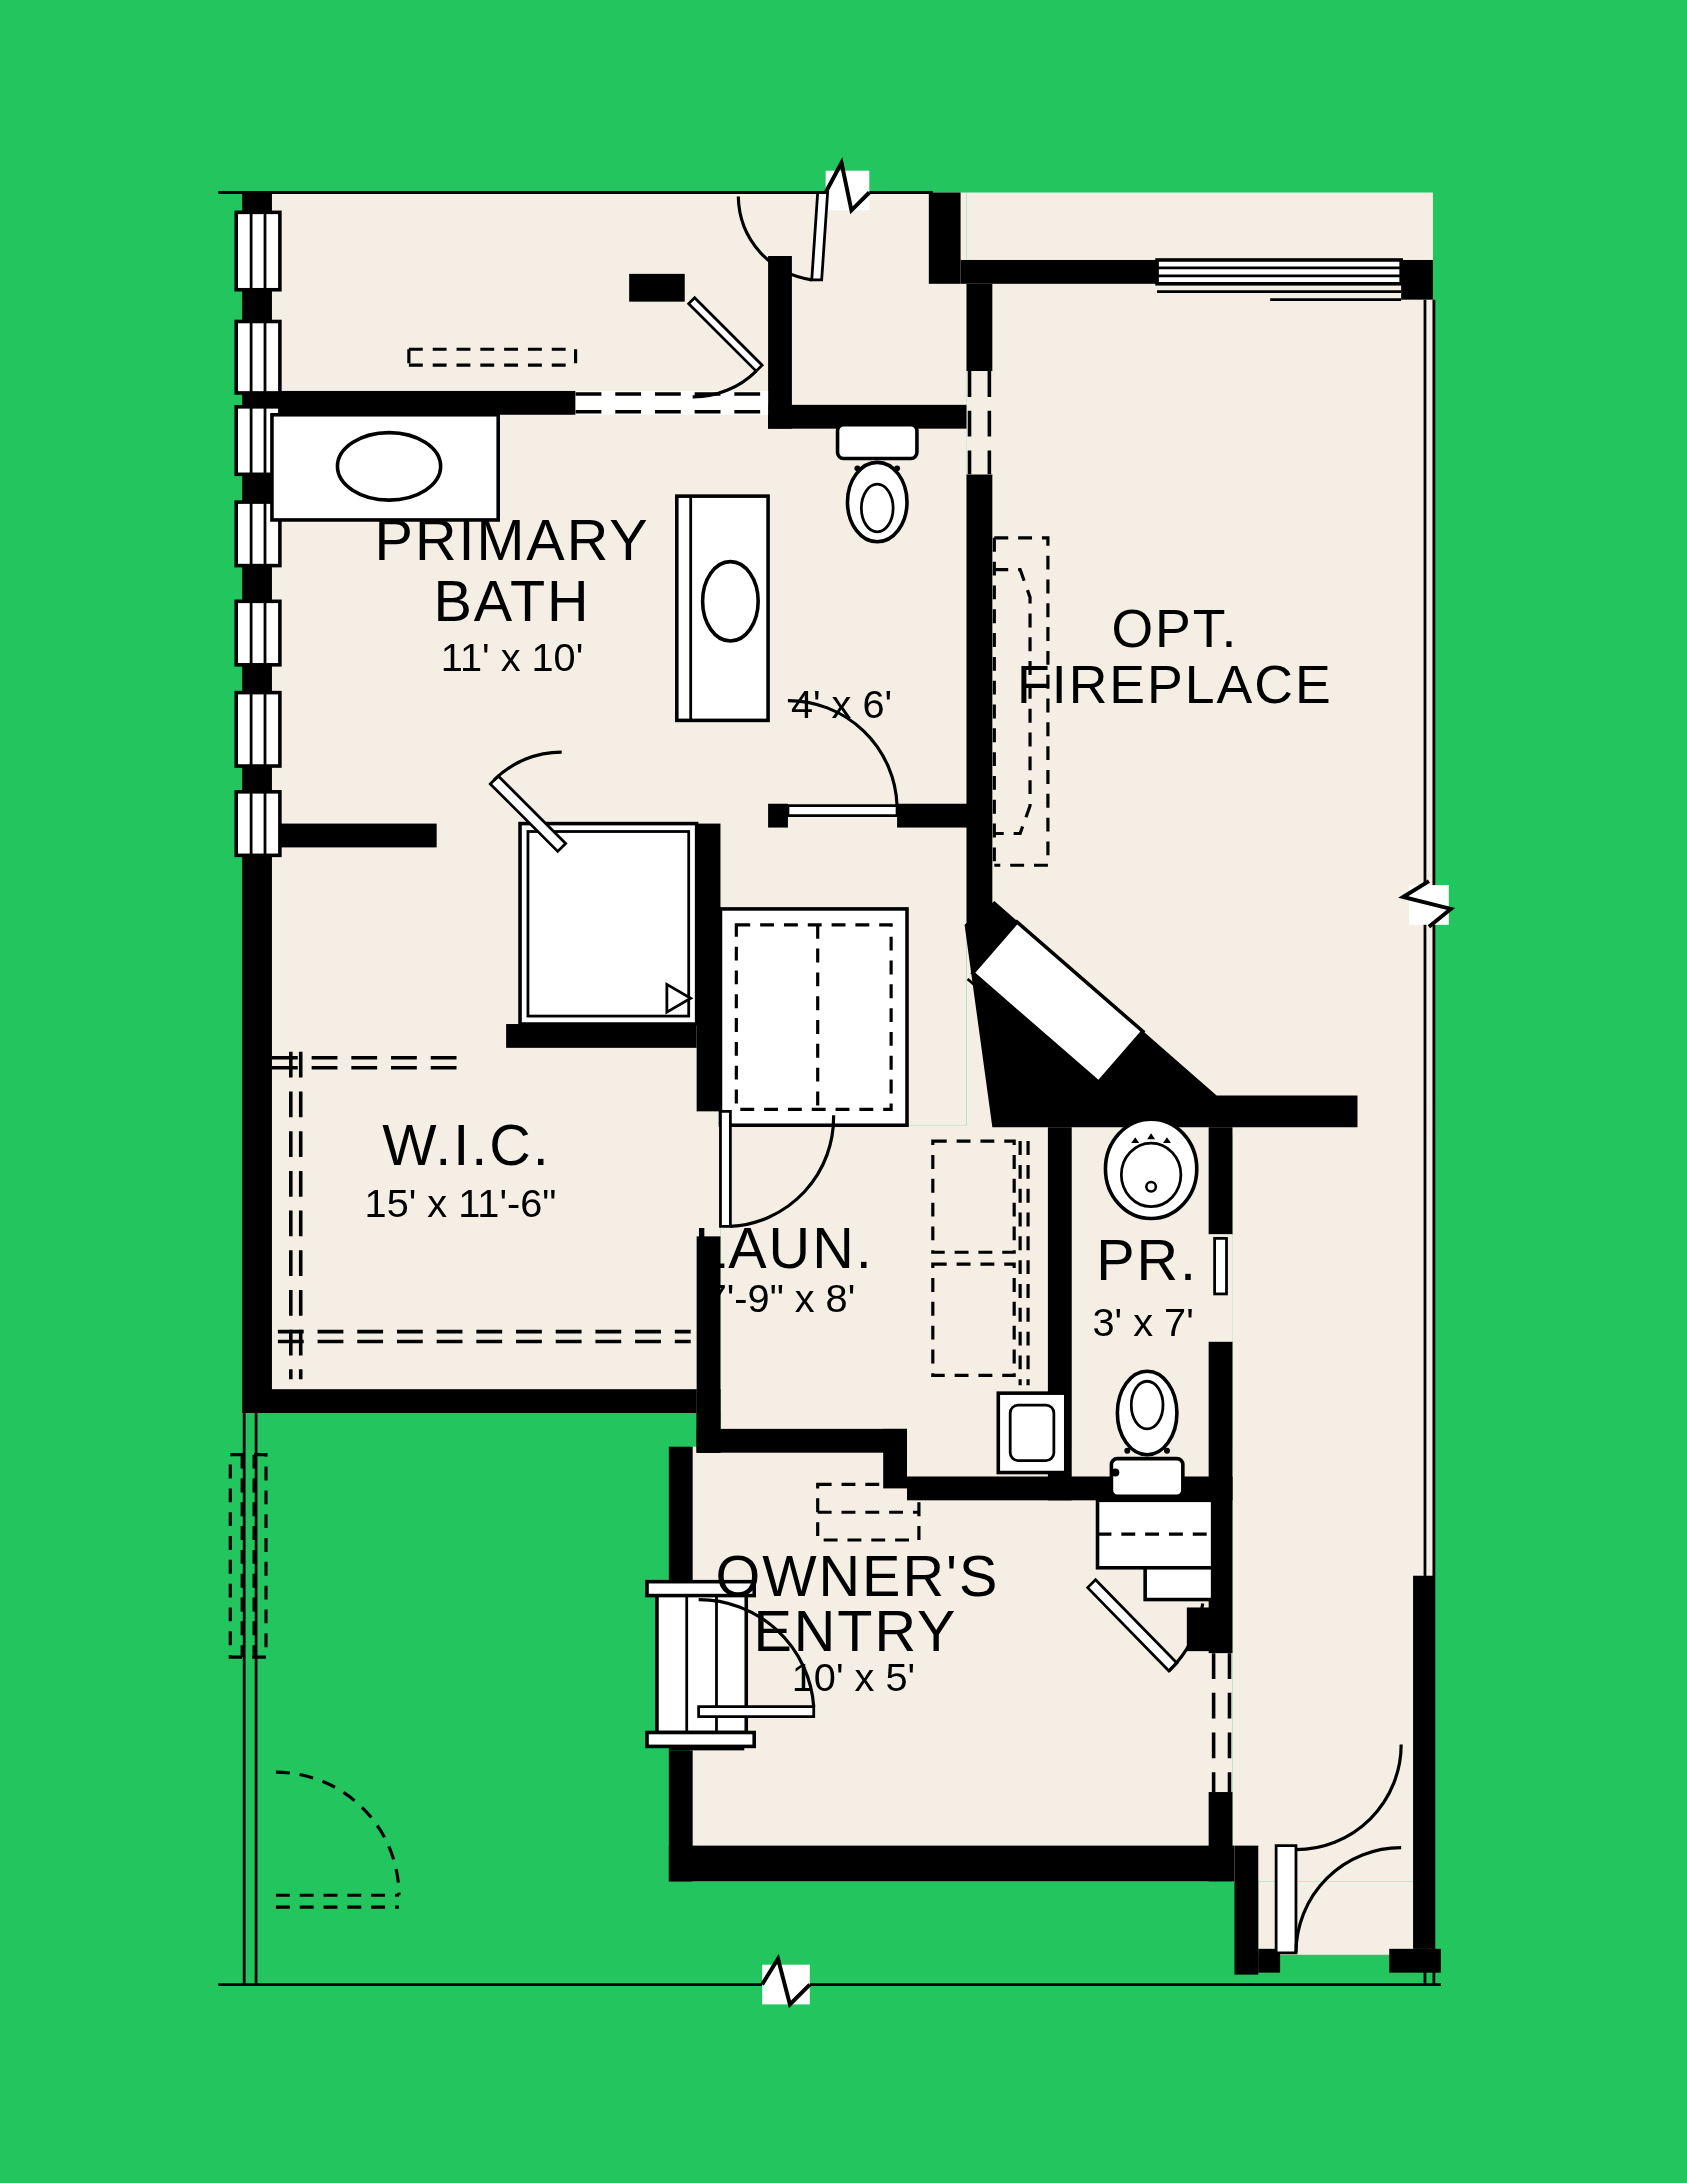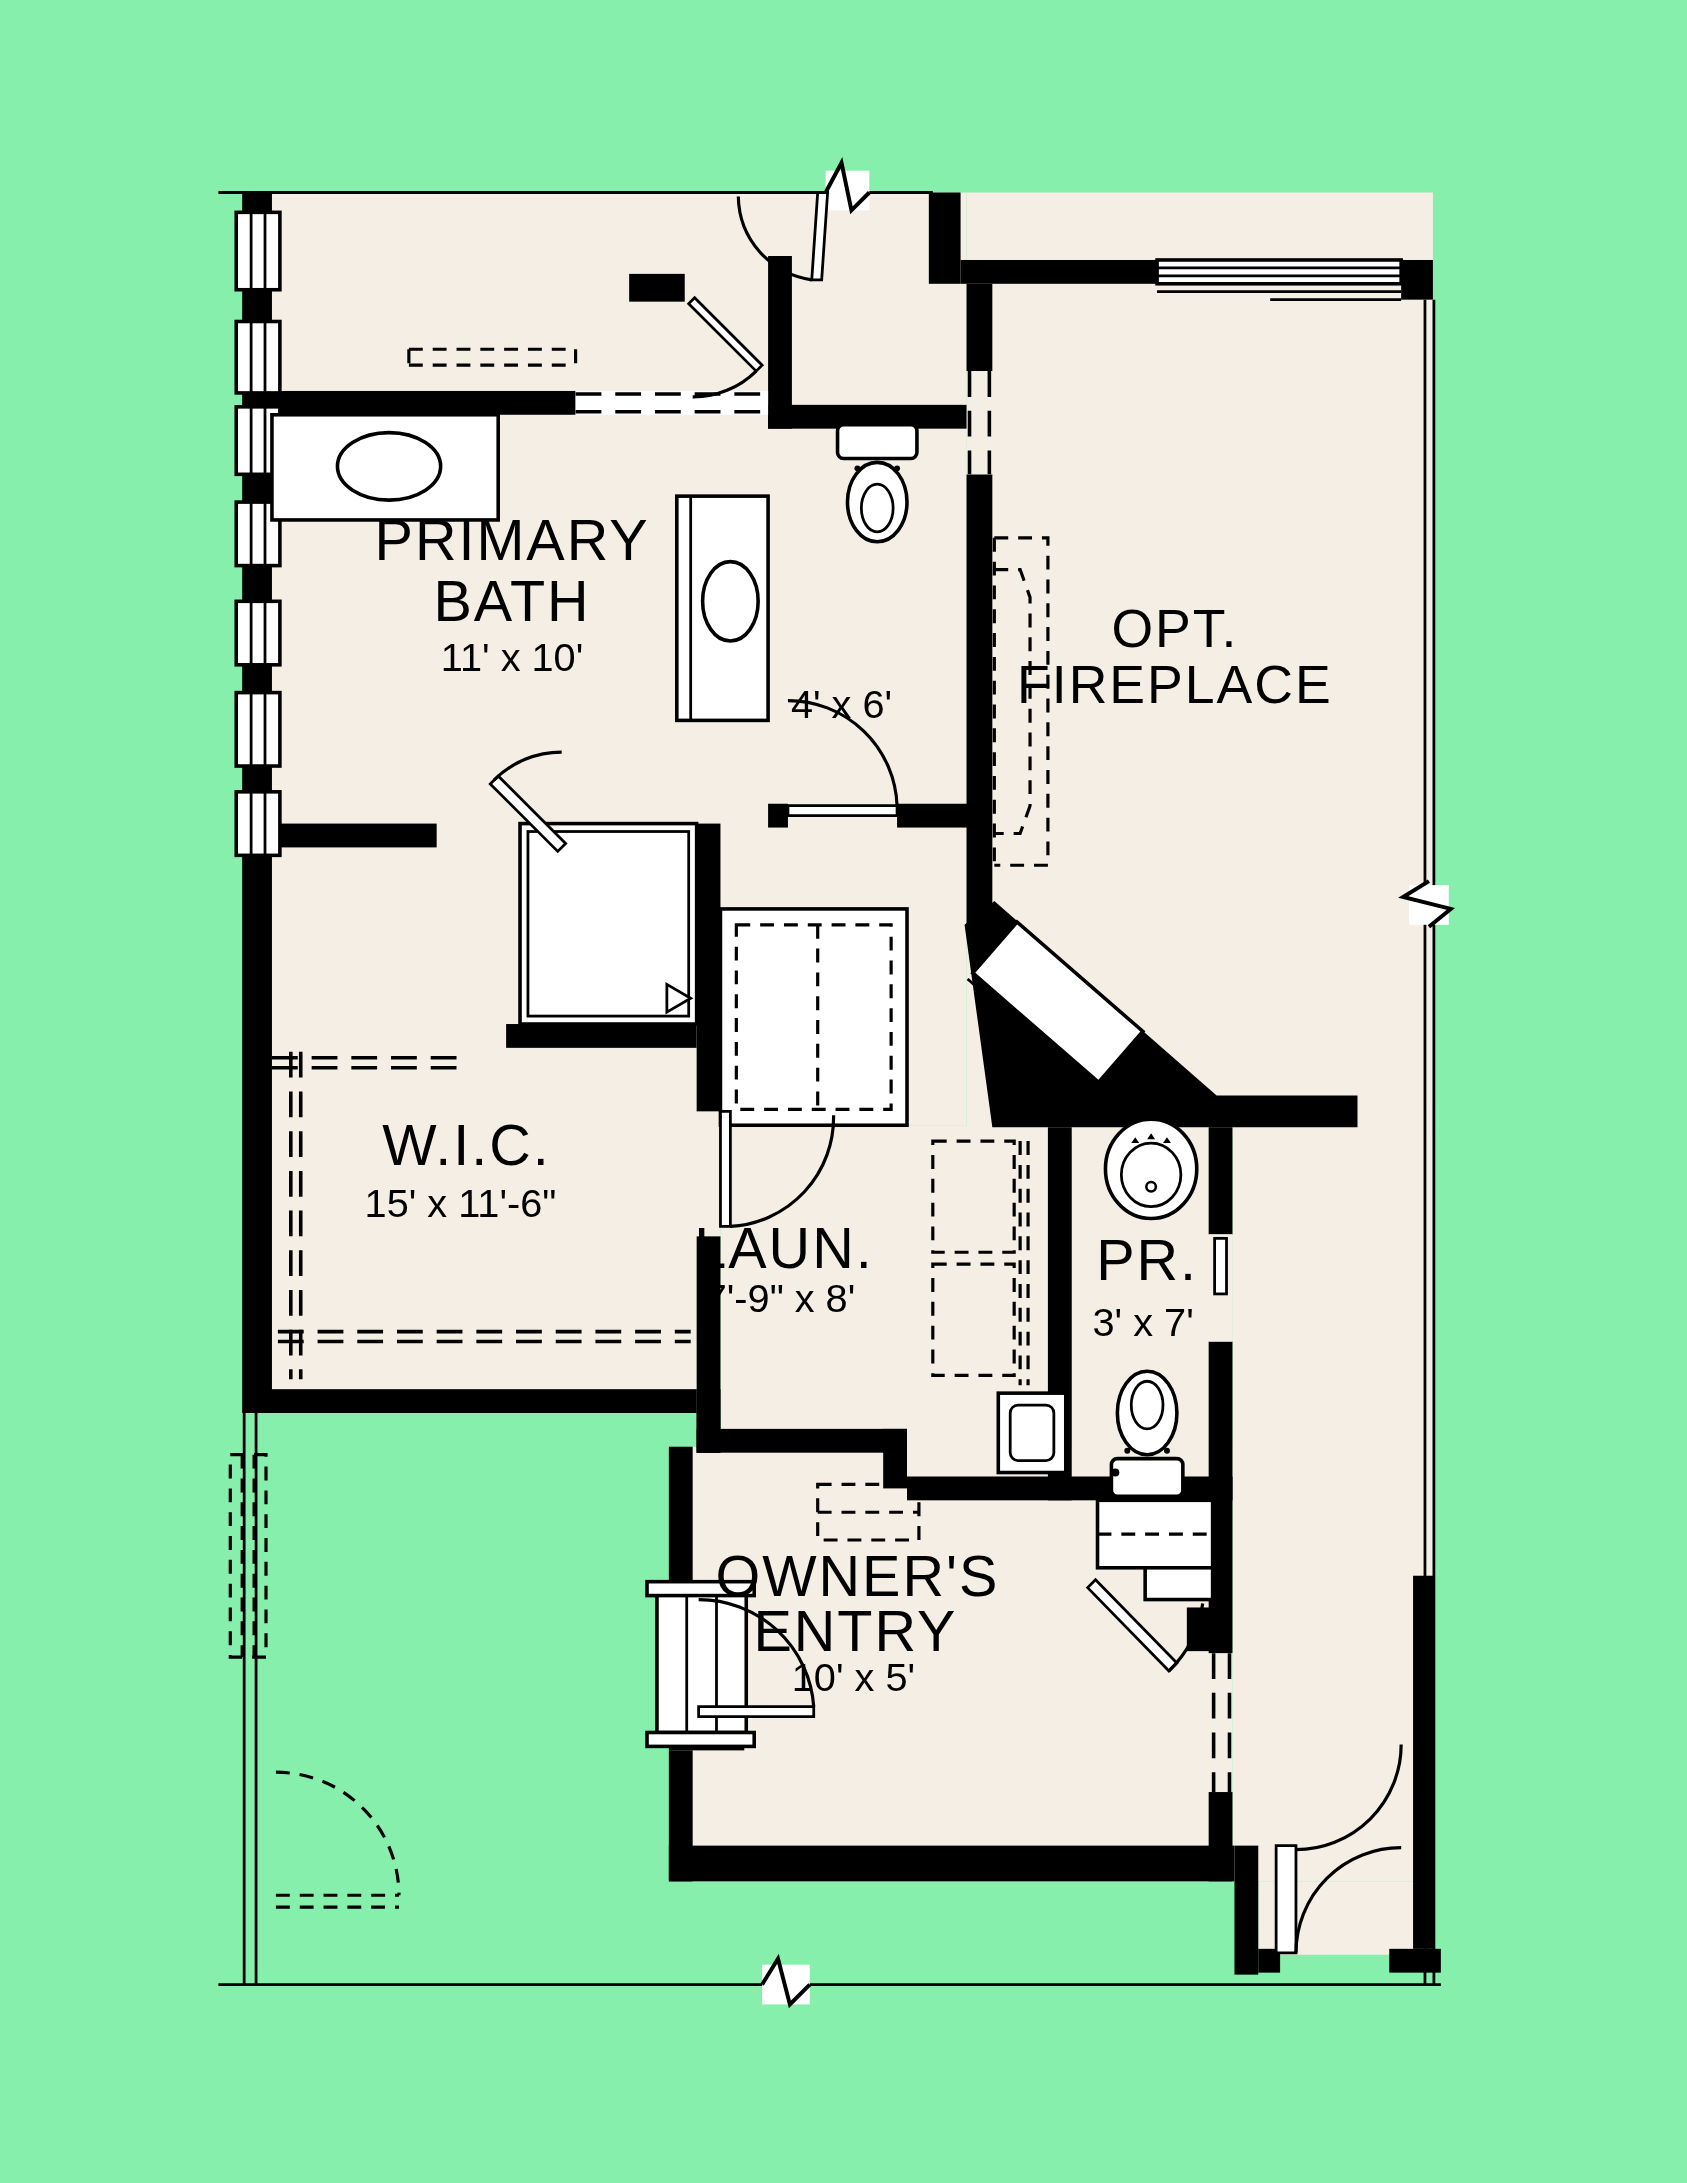--- a/index.html
+++ b/index.html
@@ -1,16 +1,16 @@
 <!DOCTYPE html>
 <html style="font-size:10.6px"><head>
 <meta charset="utf-8">
 <style>
   html,body{margin:0;padding:0;background:#ffffff;}
-  #page{position:relative;width:1687px;height:2183px;background:#86efac;overflow:hidden;
+  #page{position:relative;width:1687px;height:2183px;background:#22c55e;overflow:hidden;
         font-family:"Liberation Sans", sans-serif;}
   svg{position:absolute;left:0;top:0;}
   .wall{fill:#000;stroke:none;}
   .thin{stroke:#000;stroke-width:1.4;fill:none;}
   .thin2{stroke:#000;stroke-width:2;fill:none;}
   .fixture{fill:#fff;stroke:#000;stroke-width:1.8;}
   .fixline{stroke:#000;stroke-width:1.4;fill:none;}
   .dash{stroke:#000;stroke-width:1.8;fill:none;stroke-dasharray:13 7;}
   .dashsm{stroke:#000;stroke-width:1.6;fill:none;stroke-dasharray:7 5;}
   .door{stroke:#000;stroke-width:1.6;fill:none;}

